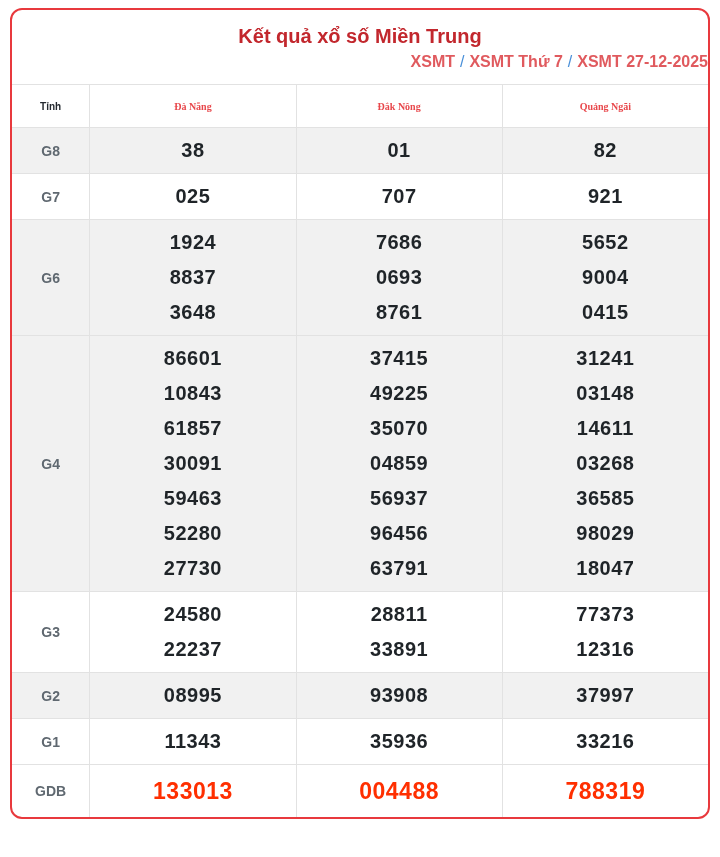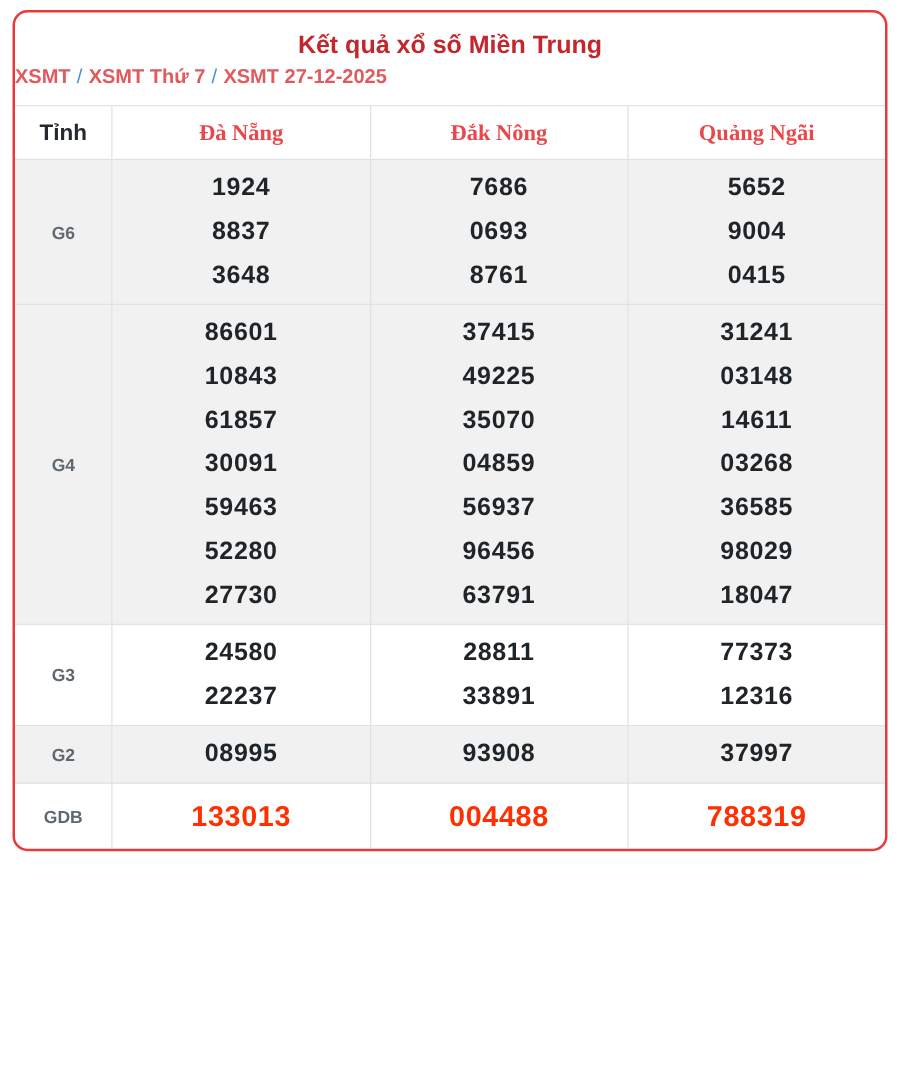--- a/index.html
+++ b/index.html
@@ -20,21 +20,21 @@
 
   .page-title {
     margin: 15px 8px 5px 8px;
     text-align: center;
     font-size: 20px;
     font-weight: bold;
     color: #c2272d;
   }
 
   .breadcrumb {
-    text-align: left;
+    text-align: right;
     font-size: 16px;
     font-weight: bold;
     margin: 0 0 13px 0;
   }
   .breadcrumb a {
     color: #e05a5e;
     text-decoration: none;
     cursor: pointer;
   }
   .breadcrumb .sep {
@@ -54,21 +54,21 @@
     text-align: center;
     vertical-align: middle;
   }
   
   table.results th:first-child, table.results td:first-child { border-left: none; }
   table.results th:last-child,  table.results td:last-child  { border-right: none; }
   table.results tbody tr:last-child td { border-bottom: none; }
 
   table.results thead th {
     height: 40px;
-    font-size: 18px;
+    font-size: 10px;
     font-weight: bold;
     background: #ffffff;
   }
   th.corner { width: 11%; color: #24292f; }
   th.province { width: 29.66%; color: #e8474b; font-family: Liberation Serif, serif; }
 
   tr.shaded { background: #f1f1f1; }
 
   td.prize {
     color: #5f6870;
@@ -106,20 +106,44 @@
     <thead>
       <tr>
         <th class="corner">Tỉnh</th>
         <th class="province">Đà Nẵng</th>
         <th class="province">Đắk Nông</th>
         <th class="province">Quảng Ngãi</th>
       </tr>
     </thead>
     <tbody id="results-body">
         <tr class="shaded">
+          <td class="prize">G8</td>
+          <td class="vals">
+            <div class="num">38</div>
+          </td>
+          <td class="vals">
+            <div class="num">01</div>
+          </td>
+          <td class="vals">
+            <div class="num">82</div>
+          </td>
+        </tr>
+        <tr>
+          <td class="prize">G7</td>
+          <td class="vals">
+            <div class="num">025</div>
+          </td>
+          <td class="vals">
+            <div class="num">707</div>
+          </td>
+          <td class="vals">
+            <div class="num">921</div>
+          </td>
+        </tr>
+        <tr class="shaded">
           <td class="prize">G6</td>
           <td class="vals">
             <div class="num">1924</div>
             <div class="num">8837</div>
             <div class="num">3648</div>
           </td>
           <td class="vals">
             <div class="num">7686</div>
             <div class="num">0693</div>
             <div class="num">8761</div>
@@ -180,20 +204,32 @@
           <td class="vals">
             <div class="num">08995</div>
           </td>
           <td class="vals">
             <div class="num">93908</div>
           </td>
           <td class="vals">
             <div class="num">37997</div>
           </td>
         </tr>
+        <tr>
+          <td class="prize">G1</td>
+          <td class="vals">
+            <div class="num">11343</div>
+          </td>
+          <td class="vals">
+            <div class="num">35936</div>
+          </td>
+          <td class="vals">
+            <div class="num">33216</div>
+          </td>
+        </tr>
         <tr class="gdb">
           <td class="prize">GDB</td>
           <td class="vals">
             <div class="num">133013</div>
           </td>
           <td class="vals">
             <div class="num">004488</div>
           </td>
           <td class="vals">
             <div class="num">788319</div>

